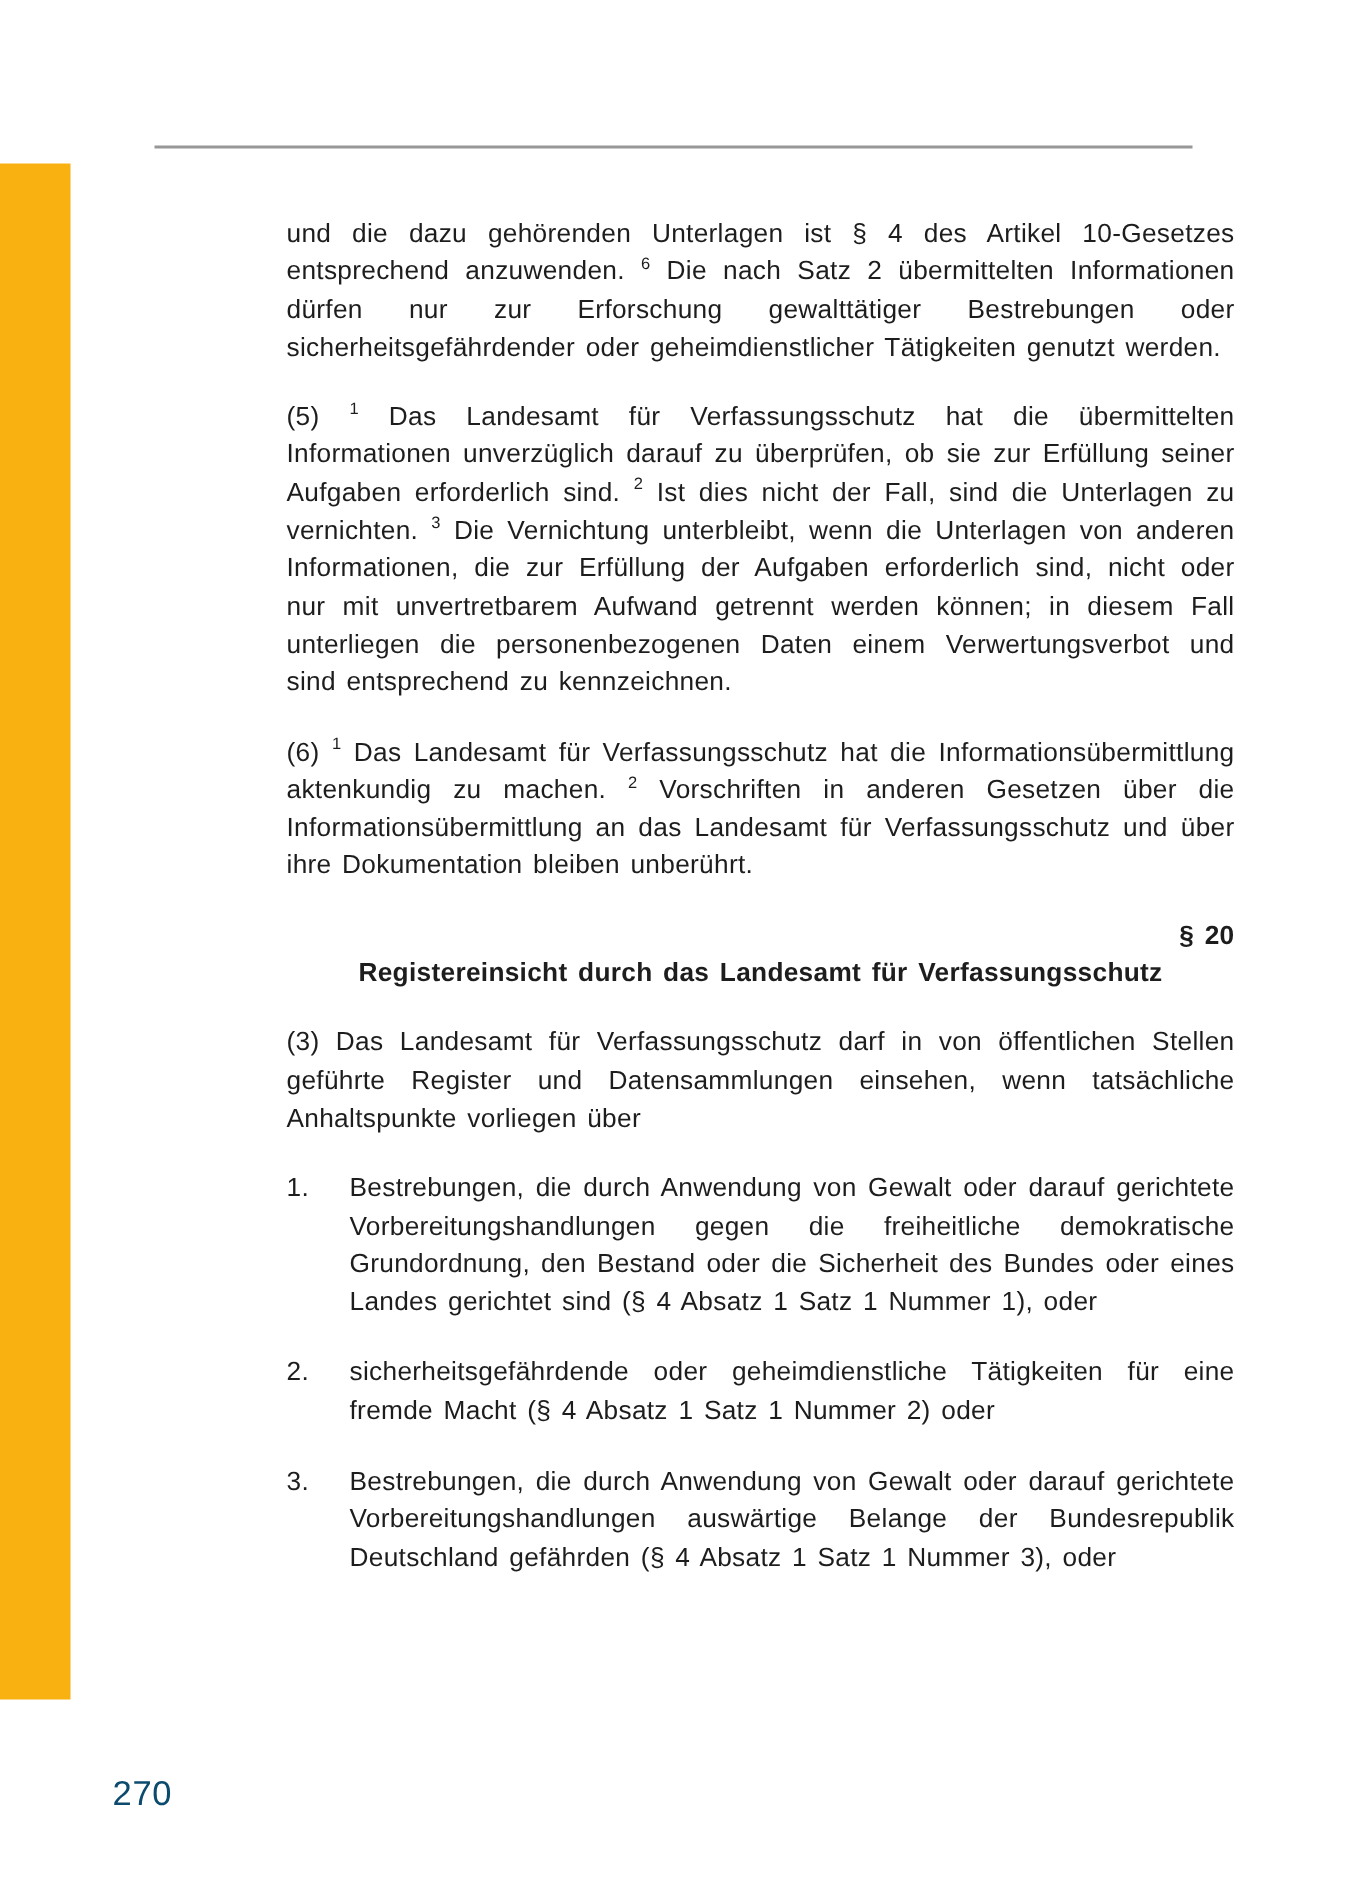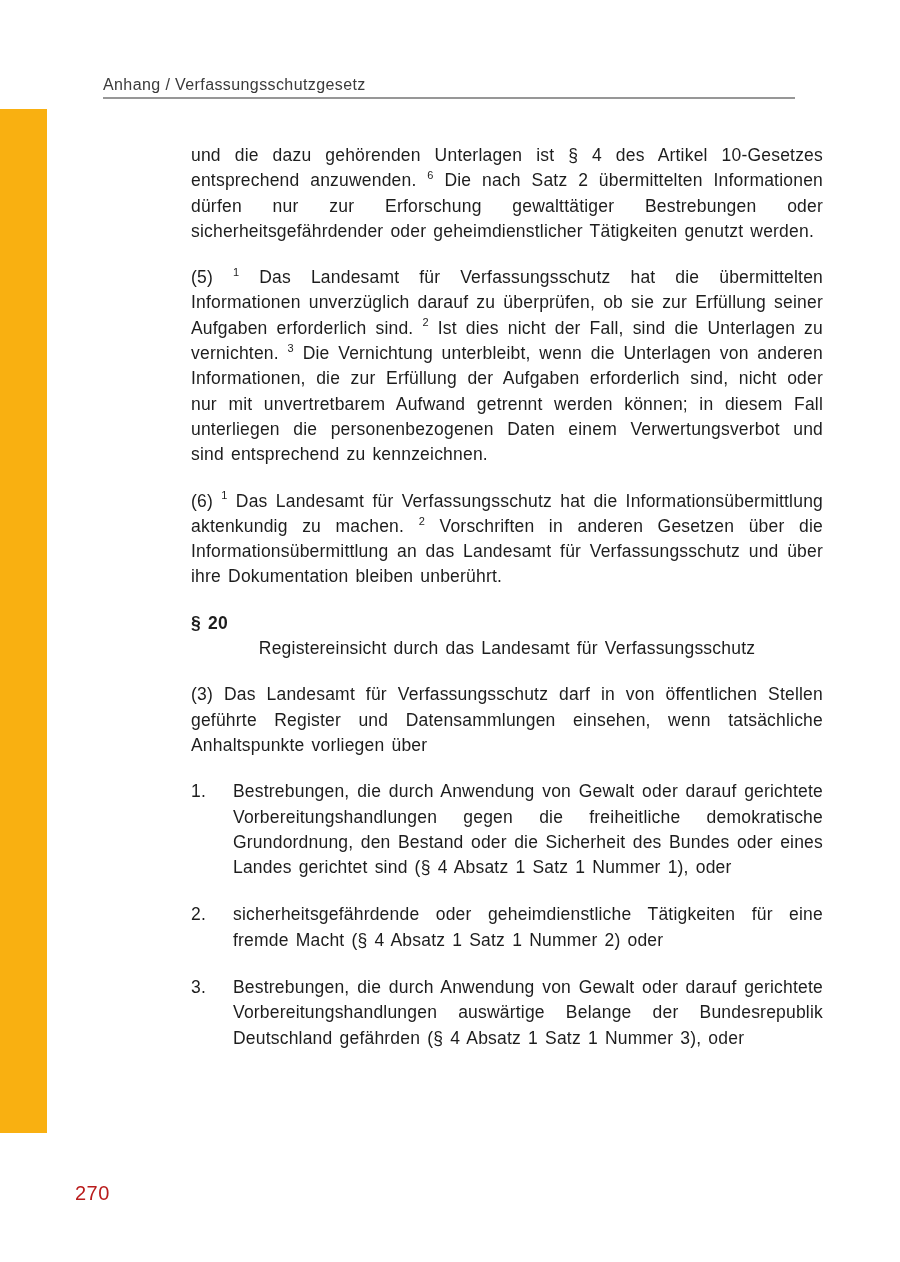--- a/index.html
+++ b/index.html
@@ -58,62 +58,61 @@
   }
   .content sup {
     font-size: 11px;
     line-height: 0;
     position: relative;
     top: -0.5px;
     vertical-align: super;
   }
   .section-number {
     margin: 0;
-    text-align: left;
+    text-align: right;
     font-size: 17.5px;
     font-weight: bold;
     letter-spacing: 0.2px;
   }
   .section-title {
     margin: 0 0 21px 0;
     text-align: center;
     font-size: 17.5px;
-    font-weight: normal;
+    font-weight: bold;
     letter-spacing: 0.2px;
   }
   .list-item {
     display: flex;
     margin: 0 0 22px 0;
   }
   .list-item:last-child { margin-bottom: 0; }
   .list-number {
     flex: 0 0 42px;
     text-align: left;
   }
   .list-text {
     flex: 1 1 auto;
     text-align: justify;
   }
   .page-number {
     position: absolute;
     left: 75px;
     top: 1182px;
-    font-size: 20px;
+    font-size: 23px;
     letter-spacing: 0.5px;
-    color: #b91c1c;
+    color: #0c4a6e;
   }
 </style>
 </head>
 <body>
 
 <div class="page">
 
   <div class="accent-bar" style="background: rgb(249, 176, 17);"></div>
 
-  <div class="running-header">Anhang / Verfassungsschutzgesetz</div>
 
   <div class="header-rule"></div>
 
   <div class="content">
 
     <div>
         <p class="body-par">und die dazu gehörenden Unterlagen ist § 4 des Artikel 10-Gesetzes entsprechend anzuwenden. <sup>6</sup> Die nach Satz 2 übermittelten Informationen dürfen nur zur Erforschung gewalttätiger Bestrebungen oder sicherheitsgefährdender oder geheimdienstlicher Tätigkeiten genutzt werden.</p>
         <p class="body-par">(5) <sup>1</sup> Das Landesamt für Verfassungsschutz hat die übermittelten Informationen unverzüglich darauf zu überprüfen, ob sie zur Erfüllung seiner Aufgaben erforderlich sind. <sup>2</sup> Ist dies nicht der Fall, sind die Unterlagen zu vernichten. <sup>3</sup> Die Vernichtung unterbleibt, wenn die Unterlagen von anderen Informationen, die zur Erfüllung der Aufgaben erforderlich sind, nicht oder nur mit unvertretbarem Aufwand getrennt werden können; in diesem Fall unterliegen die personenbezogenen Daten einem Verwertungsverbot und sind entsprechend zu kennzeichnen.</p>
         <p class="body-par">(6) <sup>1</sup> Das Landesamt für Verfassungsschutz hat die Informationsübermittlung aktenkundig zu machen. <sup>2</sup> Vorschriften in anderen Gesetzen über die Informationsübermittlung an das Landesamt für Verfassungsschutz und über ihre Dokumentation bleiben unberührt.</p>
       </div>

